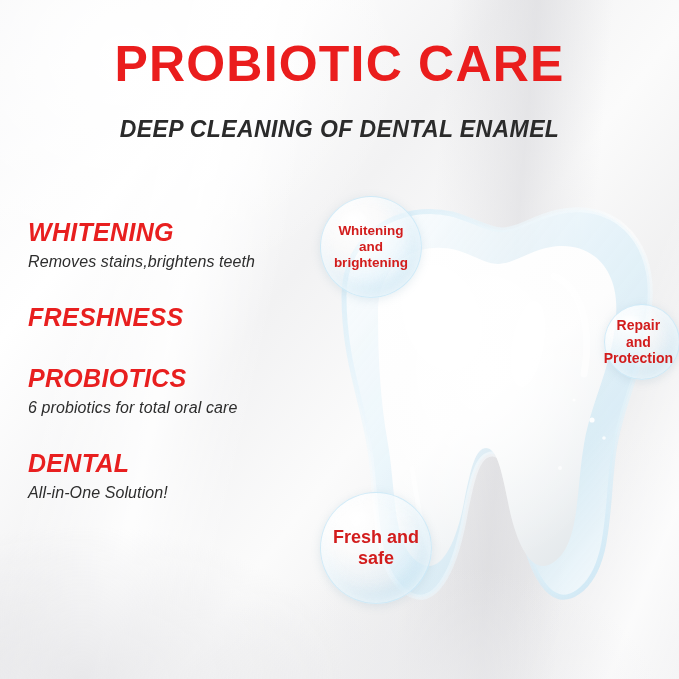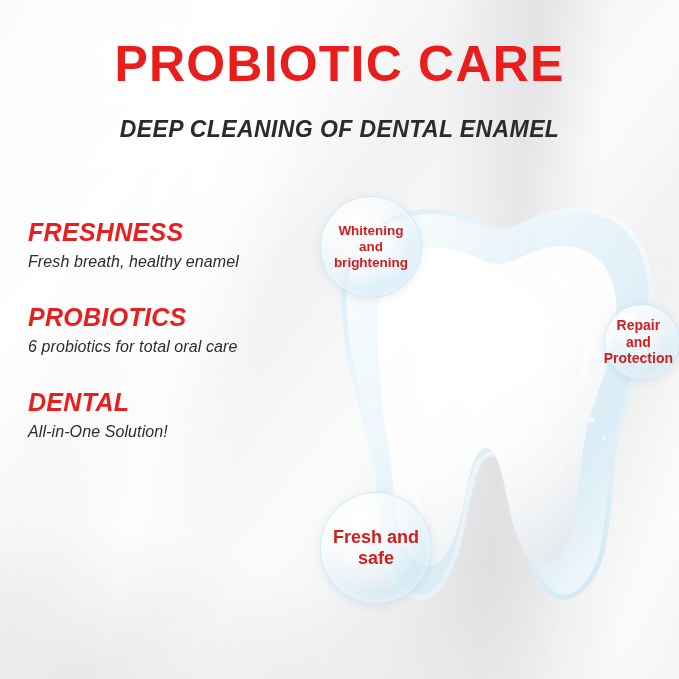--- a/index.html
+++ b/index.html
@@ -176,22 +176,25 @@
 <body>
 
 <div class="poster">
   <div class="silk"></div>
 
   <div class="title">PROBIOTIC CARE</div>
   <div class="subtitle">DEEP CLEANING OF DENTAL ENAMEL</div>
 
   <div class="features">
     <div class="feature">
+      <div class="feature-title">WHITENING</div>
+      <div class="feature-desc">Removes stains,brightens teeth</div>
+    </div>
+    <div class="feature">
       <div class="feature-title">FRESHNESS</div>
-      <div class="feature-desc">Fresh breath, healthy enamel</div>
     </div>
     <div class="feature">
       <div class="feature-title">PROBIOTICS</div>
       <div class="feature-desc">6 probiotics for total oral care</div>
     </div>
     <div class="feature">
       <div class="feature-title">DENTAL</div>
       <div class="feature-desc">All-in-One Solution!</div>
     </div>
   </div>

